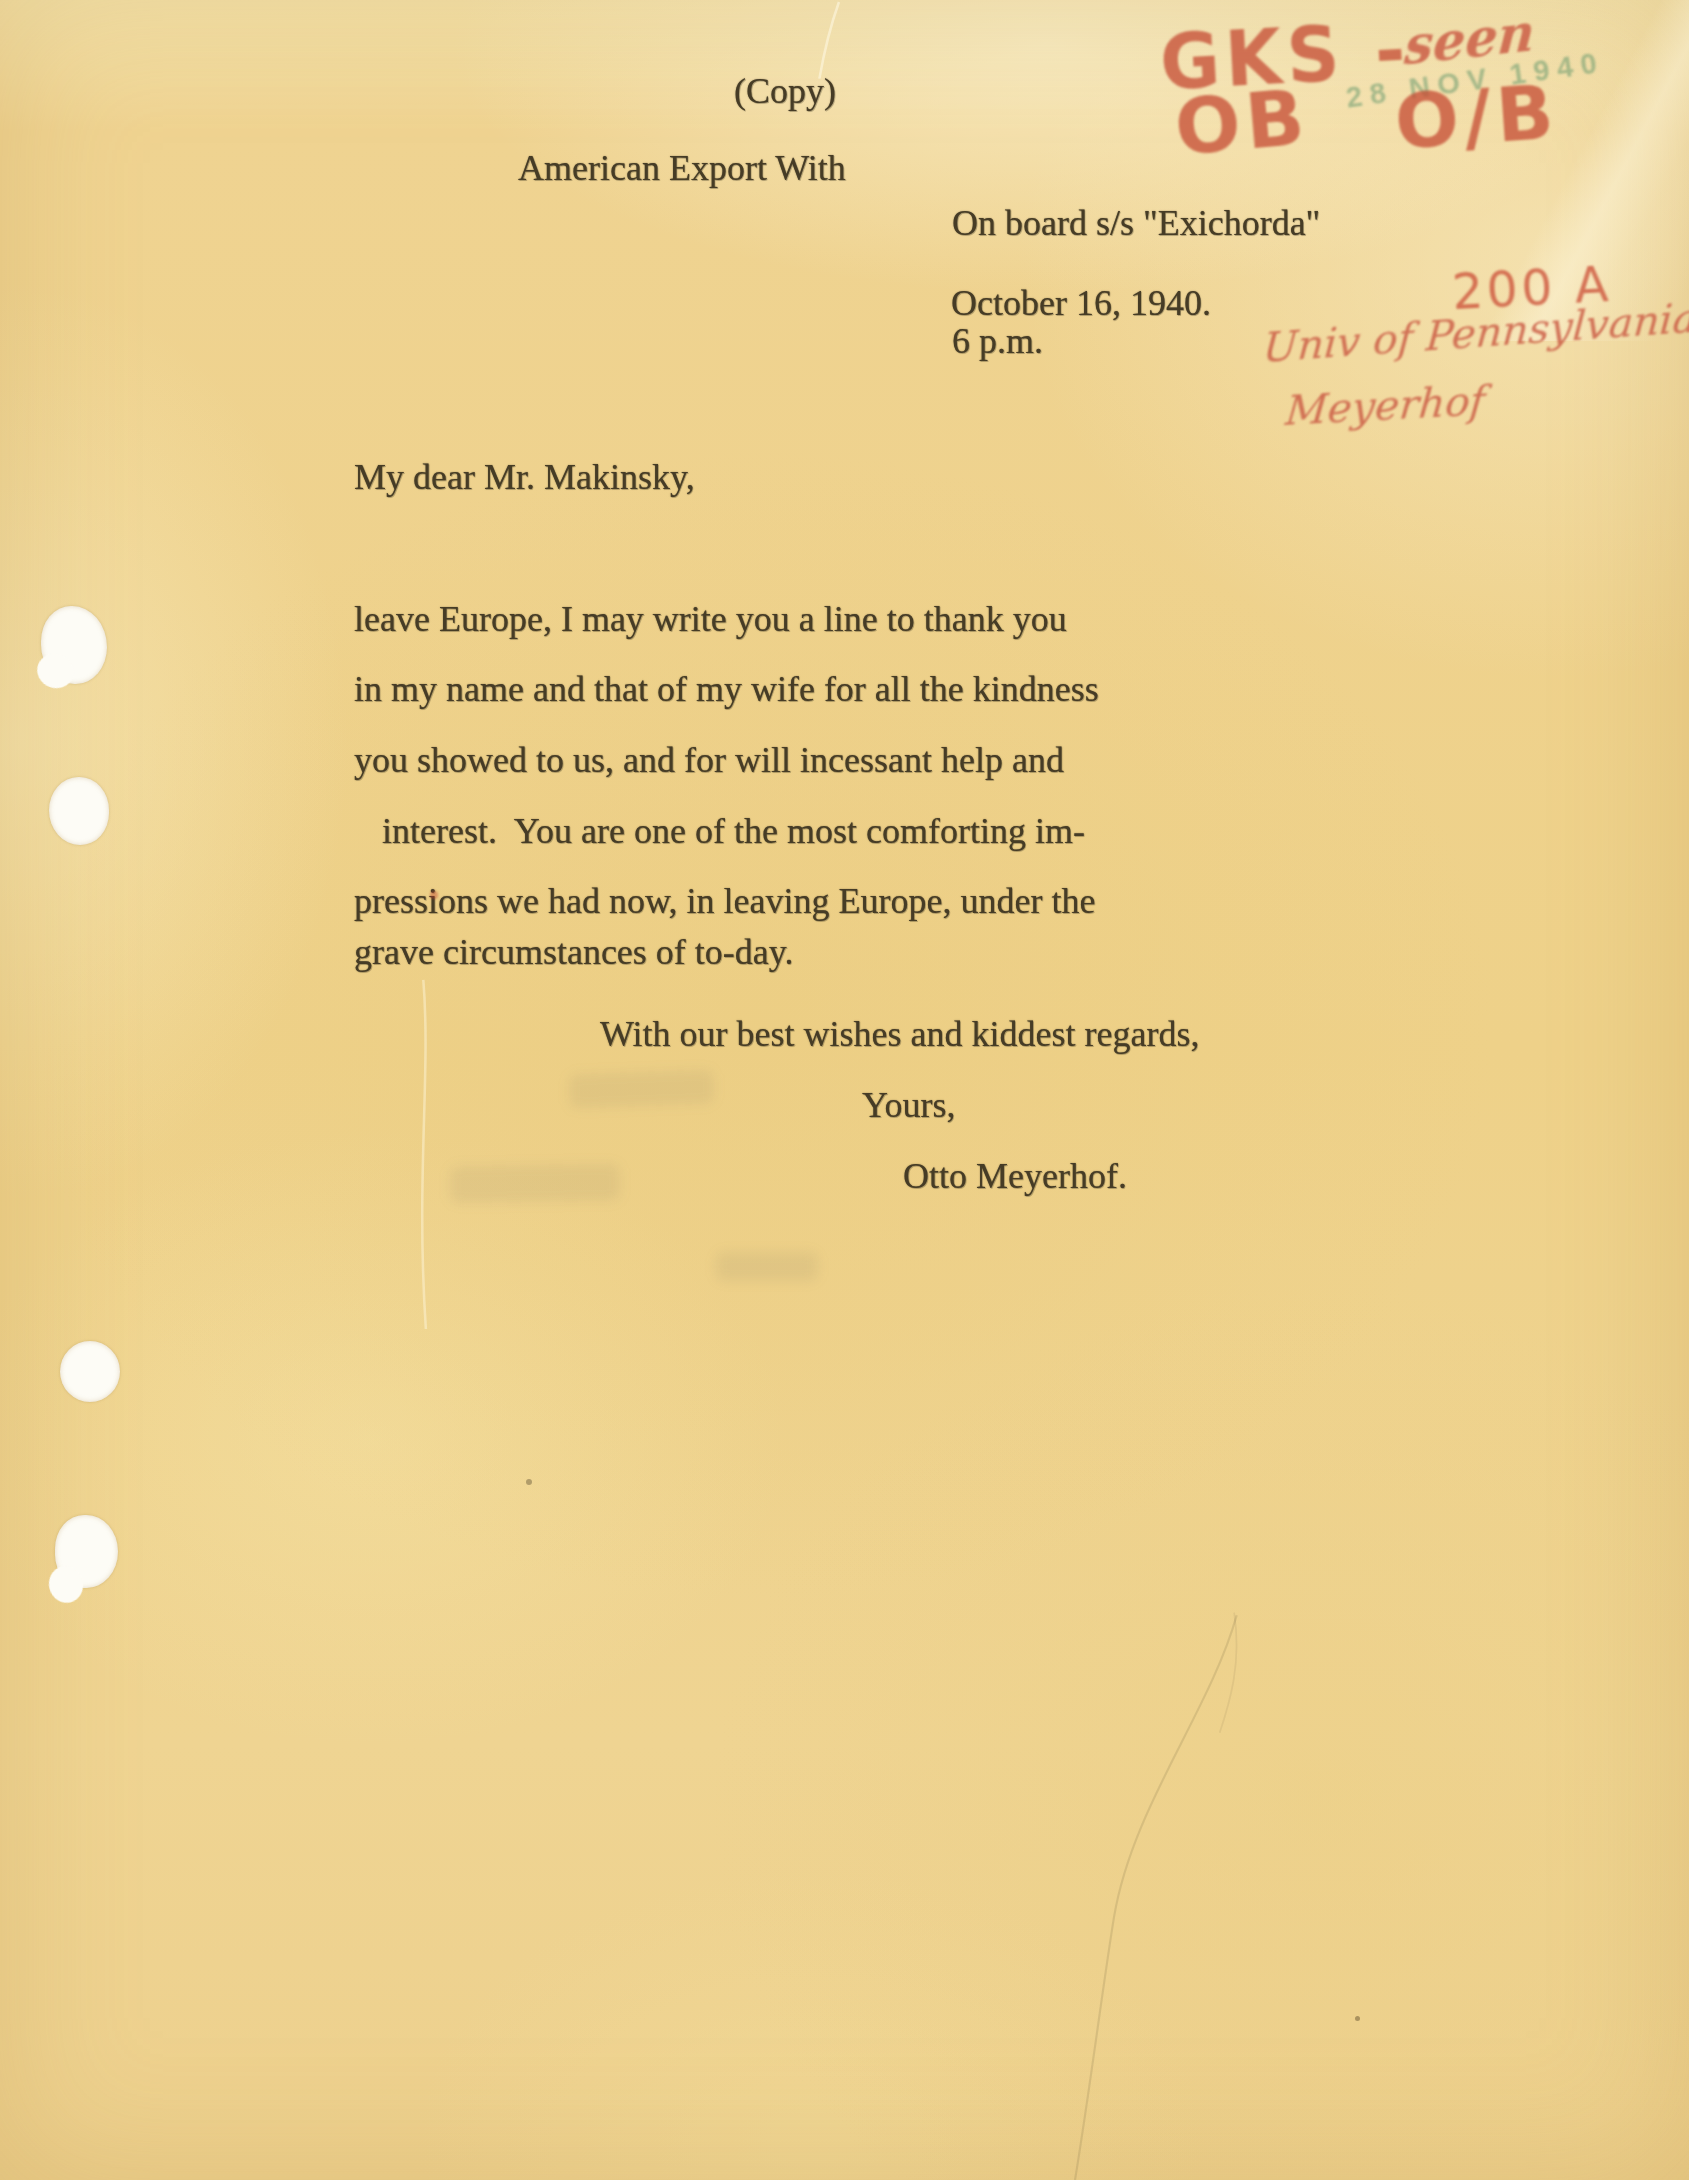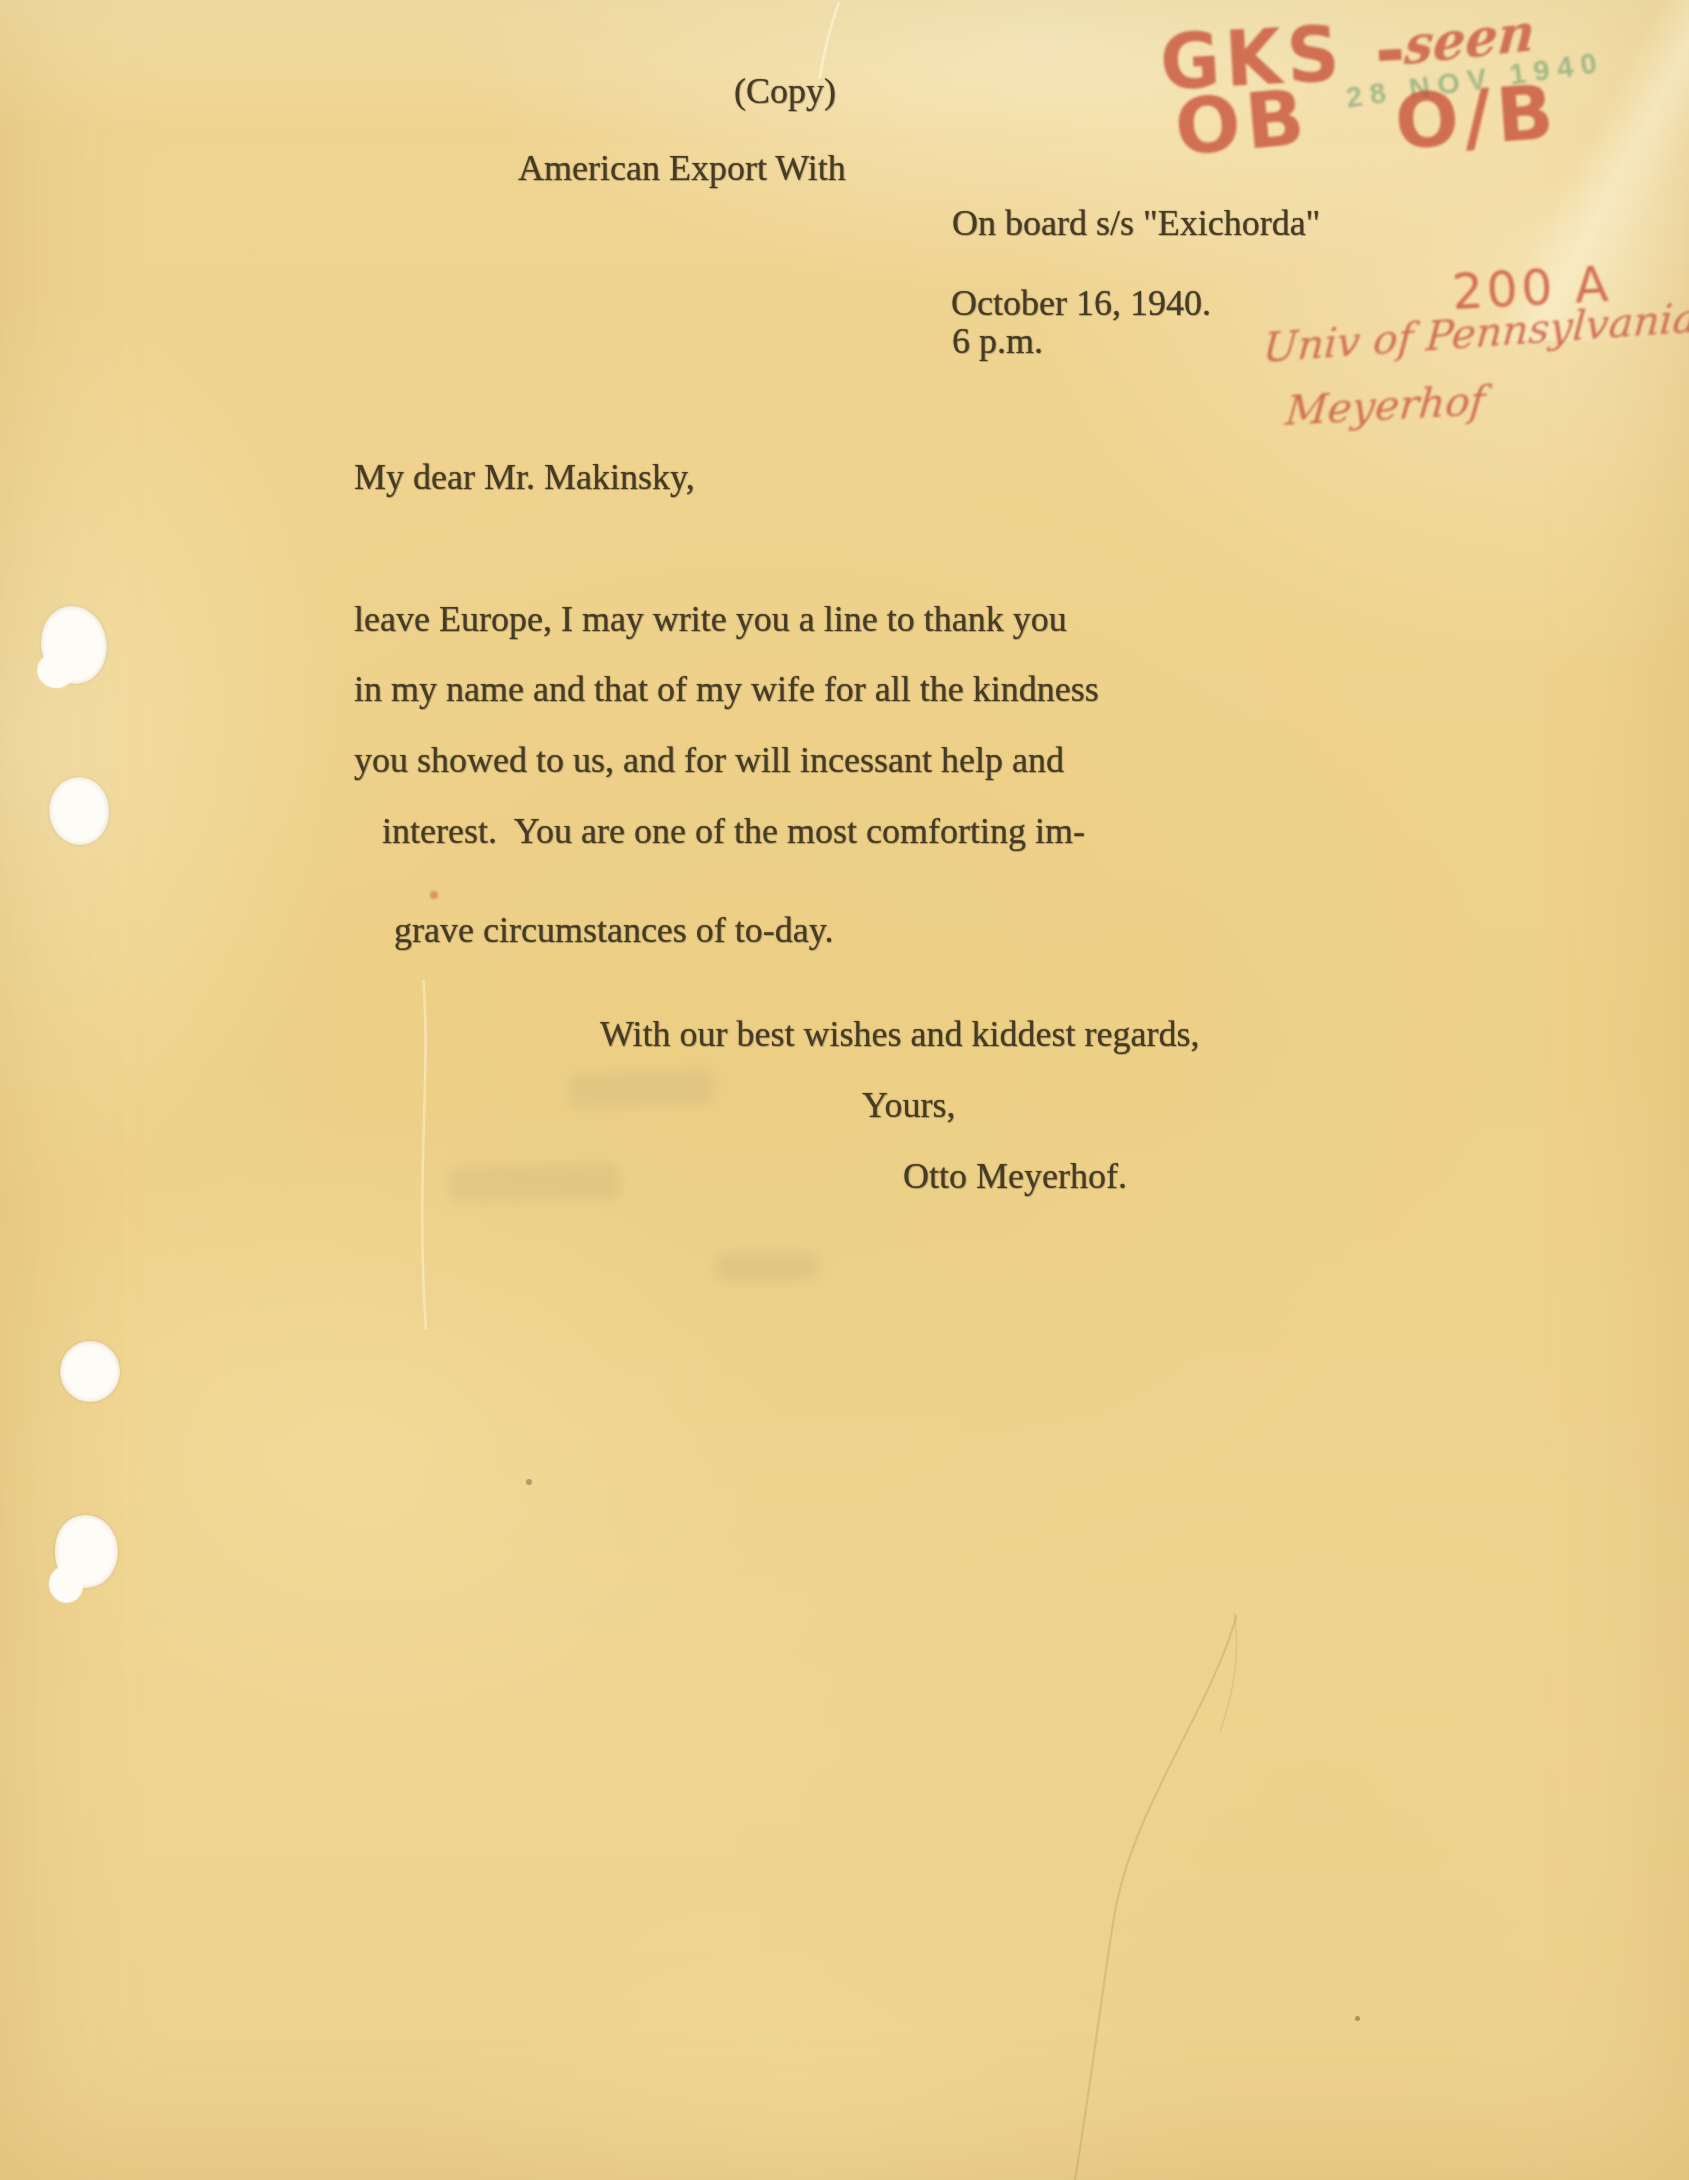--- a/index.html
+++ b/index.html
@@ -122,21 +122,22 @@
   <div class="typed" style="left:952px;top:204px;">On board s/s "Exichorda"</div>
   <div class="typed" style="left:951px;top:284px;">October 16, 1940.</div>
   <div class="typed" style="left:952px;top:322px;">6 p.m.</div>
 
   <div class="typed" style="left:354px;top:458px;">My dear Mr. Makinsky,</div>
 
   <div class="typed" style="left:354px;top:670px;">in my name and that of my wife for all the kindness</div>
   <div class="typed" style="left:354px;top:600px;">leave Europe, I may write you a line to thank you</div>
   <div class="typed" style="left:354px;top:741px;">you showed to us, and for will incessant help and</div>
   <div class="typed" style="left:354px;top:812px;margin-left:28px;">interest.  You are one of the most comforting im-</div>
-  <div class="typed" style="left:354px;top:911px;margin-left:40px;">grave circumstances of to-day.</div>
+  <div class="typed" style="left:354px;top:882px;">pressions we had now, in leaving Europe, under the</div>
+  <div class="typed" style="left:354px;top:933px;">grave circumstances of to-day.</div>
 
   <div class="typed" style="left:572px;top:1015px;margin-left:28px;">With our best wishes and kiddest regards,</div>
   <div class="typed" style="left:862px;top:1086px;">Yours,</div>
   <div class="typed" style="left:903px;top:1157px;">Otto Meyerhof.</div>
 
   <div class="stamp" style="left:1344px;top:82px;transform:rotate(-8deg);">28 NOV 1940</div>
 
   <div class="crayon z4" style="left:1160px;top:13.6px;font-size:73px;transform:rotate(-3deg) scaleY(1.05);">GKS -</div>
   <div class="cursive z4" style="left:1407px;top:15.3px;font-size:51px;font-weight:bold;transform:rotate(-6deg) skewX(-10deg);filter:blur(1px);">seen</div>
   <div class="crayon z4" style="left:1175px;top:78px;font-size:77px;transform:rotate(-5deg);">OB</div>

